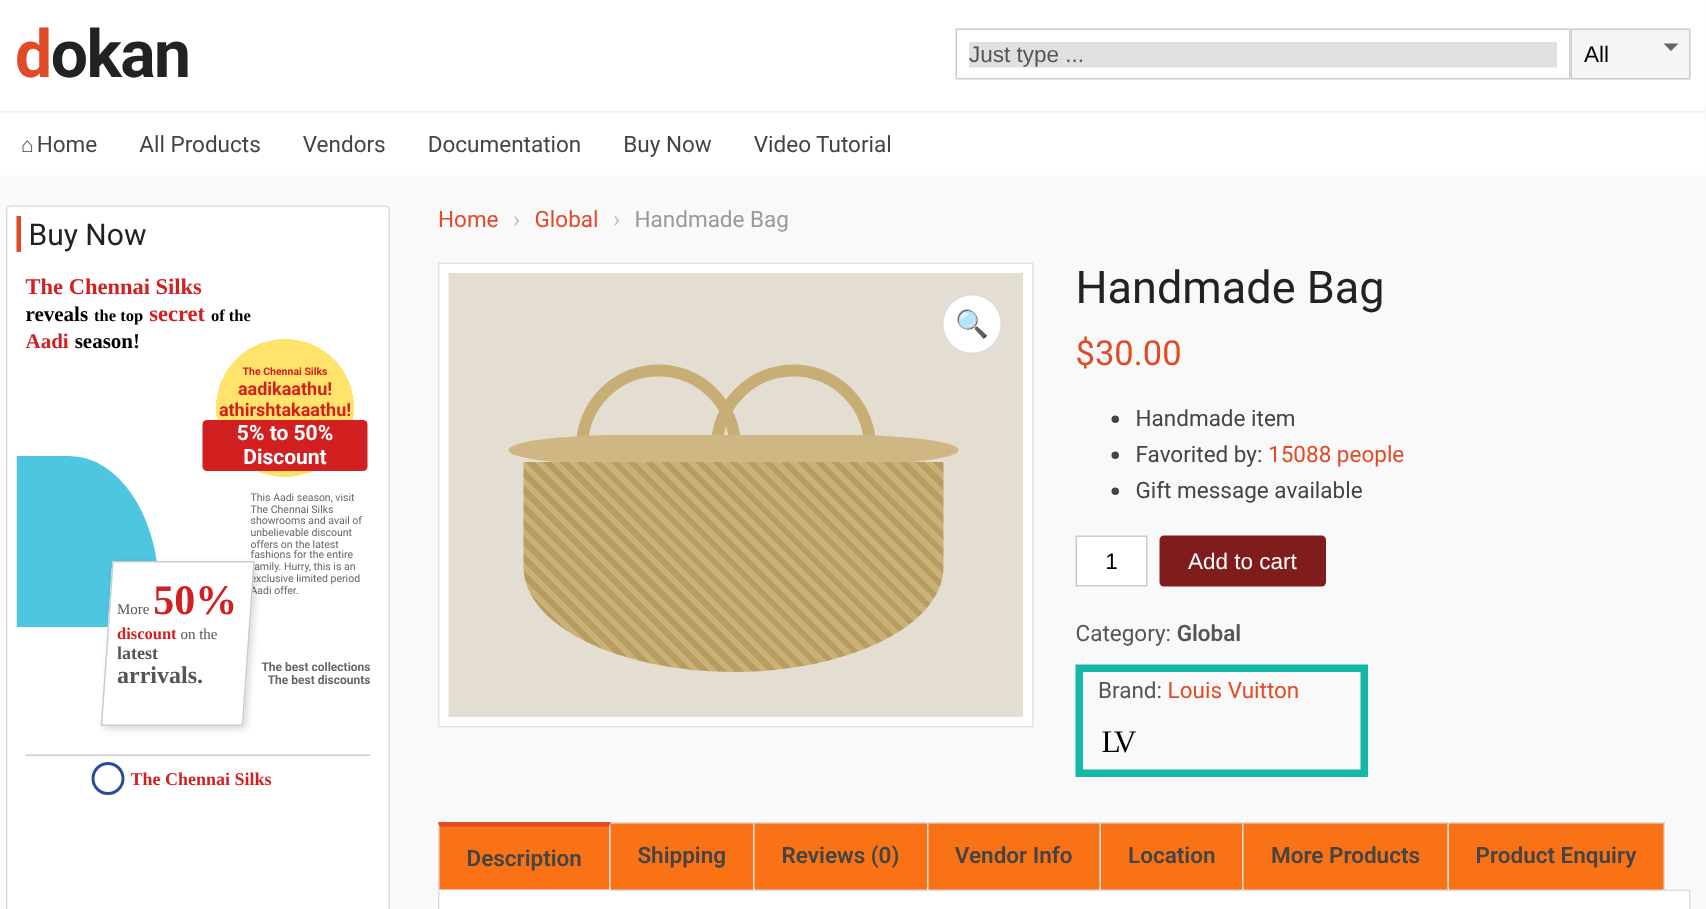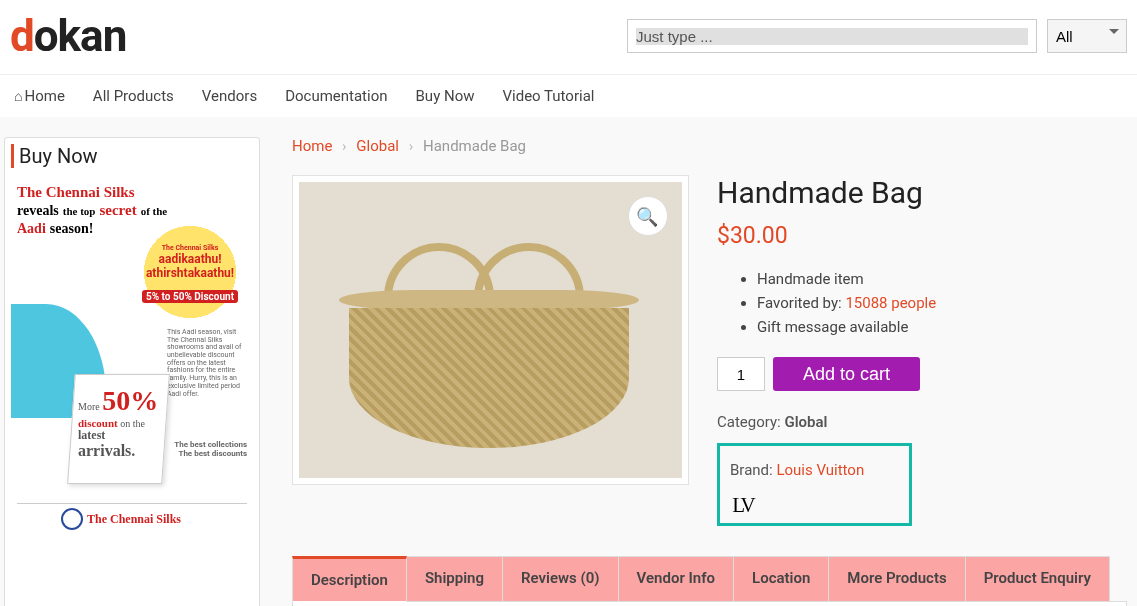--- a/index.html
+++ b/index.html
@@ -5,36 +5,36 @@
   * { box-sizing: border-box; margin: 0; padding: 0; }
   body { font-family: -apple-system, BlinkMacSystemFont, "Segoe UI", Roboto, sans-serif; background: #fafafa; color: #333; }
   .page { width: 1137px; margin: 0 auto; background: #fff; }
   .topbar { display: flex; align-items: center; padding: 10px 10px 12px; border-bottom: 1px solid #eee; gap: 28px; }
   .logo { font-size: 44px; font-weight: 700; letter-spacing: -1px; }
   .logo .d { color: #e24a27; }
   .logo .rest { color: #222; }
   .search-wrap { margin-left: auto; display: flex; }
   .search-input { width: 410px; height: 34px; border: 1px solid #ccc; padding: 0 8px; font-size: 15px; color: #666; background: #fff; }
   .search-input::placeholder { background: #e0e0e0; color: #555; }
-  .cat-select { height: 34px; margin-left: 10px; background: #f5f5f5; border: 1px solid #ccc; font-size: 15px; padding: 0 24px 0 8px; appearance: none; -webkit-appearance: none; position: relative; width: 80px;}
+  .cat-select { height: 34px; margin-left: 0; background: #f5f5f5; border: 1px solid #ccc; font-size: 15px; padding: 0 24px 0 8px; appearance: none; -webkit-appearance: none; position: relative; width: 80px;}
   .select-wrap { position: relative; }
   .select-wrap::after { content: ""; position: absolute; right: 8px; top: 10px; width: 0; height: 0; border-left: 5px solid transparent; border-right: 5px solid transparent; border-top: 5px solid #666;}
   .select-wrap::before { content: ""; position: absolute; right: 8px; bottom: 10px; width: 0; height: 0; border-left: 5px solid transparent; border-right: 5px solid transparent; border-bottom: 5px solid #666;}
   .navbar { display: flex; gap: 28px; padding: 12px 14px; font-size: 15px; color: #444; }
   .nav-item { cursor: pointer; }
   .nav-item .home-icon { font-size: 14px; margin-right: 2px; }
   .main { display: flex; padding: 20px 10px 0 4px; background: #f9f9f9; }
   .sidebar { width: 256px; flex-shrink: 0; border: 1px solid #ddd; border-radius: 3px; background: #fff; padding: 6px 6px 10px; }
   .sidebar-title { border-left: 3px solid #e24a27; padding-left: 5px; font-size: 20px; color: #222; margin-bottom: 6px; }
   .ad-box { position: relative; border: 0px solid #eee; background: #fff; height: 360px; overflow: hidden; }
   .ad-headline { padding: 10px 6px 2px; font-family: Georgia, serif; }
   .ad-headline .red { color: #d21f1f; font-weight: bold; font-size: 15px;}
   .ad-headline .blk { color: #000; font-weight: bold; font-size: 11px;}
   .ad-badge { position: absolute; right: 8px; top: 48px; width: 110px; height: 100px; background: radial-gradient(circle at center, #ffe36b 0 46px, transparent 46px); border-radius: 50%; text-align: center; font-size: 12px; color: #d21f1f; font-weight: bold; padding-top: 22px;}
-  .ad-badge .sub { background:#d21f1f; color:#fff; font-size:10px; padding:1px 4px; border-radius:3px; display:inline-block; margin-top:10px;}
+  .ad-badge .sub { background:#d21f1f; color:#fff; font-size:14px; padding:1px 4px; border-radius:3px; display:inline-block; margin-top:0;}
   .ad-woman { position: absolute; left: 0; bottom: 40px; width: 95px; height: 190px; background: linear-gradient(#4ec6e0 60%, #fff 60%); border-top-right-radius: 60px 90px; }
   .ad-bag-shape { position:absolute; left:60px; bottom:50px; width:95px; height:110px; background:#fff; border:1px solid #ccc; transform: skewX(-4deg); box-shadow: 2px 2px 5px rgba(0,0,0,.15);}
   .ad-bag-text { position:absolute; left:67px; bottom:74px; font-family: Georgia, serif; font-size:10px; color:#555; line-height:1.1;}
   .ad-bag-text .big {color:#d21f1f; font-size:28px; font-weight:bold;}
   .ad-small { position:absolute; right:6px; top:155px; width:80px; font-size:7px; color:#666; line-height:1.1;}
   .ad-rt { position:absolute; right:6px; bottom:76px; font-size:8px; color:#666; text-align:right;font-weight:bold;}
   .ad-footer { position:absolute; left:6px; right:6px; bottom:0; border-top:1px solid #ccc; padding:4px 0; display:flex; align-items:center; gap:4px;}
   .ad-footer .logo-circ { width:22px; height:22px; border:2px solid #2a4b9b; border-radius:50%;}
   .ad-footer .name { color:#d21f1f; font-family:Georgia,serif; font-weight:bold; font-size:12px;}
   .content { flex: 1 1 auto; padding-left: 32px; }
@@ -49,29 +49,29 @@
   .basket-handle { position:absolute; width:110px; height:110px; border:8px solid #c6ae74; border-radius:50%; bottom:125px; }
   .bh1 { left:85px; } .bh2 { left:175px; }
   .zoom-btn { position:absolute; top:20px; right:20px; width:40px; height:40px; border-radius:50%; background:#fff; border:1px solid #ddd; display:flex; align-items:center; justify-content:center; font-size:18px; cursor:pointer;}
   .details { flex: 1; }
   .prod-title { font-size: 30px; color: #222; font-weight: 400; margin-bottom: 12px; }
   .price { font-size: 23px; color: #e24a27; margin-bottom: 18px; }
   .feat-list { margin: 0 0 18px 40px; font-size: 15px; line-height: 1.6; color:#444;}
   .feat-list .link { color: #e24a27; text-align: right; }
   .cart-row { display: flex; gap: 8px; align-items: center; margin-bottom: 22px;}
   .qty-input { width: 48px; height: 34px; border: 1px solid #ccc; text-align: center; font-size: 15px; background:#fff;}
-  .add-cart-btn { background: #a21caf; color: #fff; border: none; height: 34px; padding: 0 30px; font-size: 18px; border-radius: 3px; cursor:pointer;}
+  .add-cart-btn { background: #7f1d1d; color: #fff; border: none; height: 34px; padding: 0 19px; font-size: 15px; border-radius: 3px; cursor:pointer;}
   .meta-cat { font-size: 15px; color: #555; margin-bottom: 12px;}
   .meta-cat b { font-weight: 600; }
-  .brand-box { border: 3px solid #14b8a6; padding: 14px 10px 4px; display:inline-block; min-width: 195px;}
+  .brand-box { border: 5px solid #14b8a6; padding: 2px 10px 4px; display:inline-block; min-width: 195px;}
   .brand-box .label { color:#555; font-size:15px;}
   .brand-box .val { color:#e24a27; font-size:15px;}
   .brand-logo { width:30px; height:30px; margin-top:10px; display:flex; align-items:center; justify-content:center;}
   .tabs { display: flex; margin-top: 30px; }
-  .tab { border: 1px solid #ddd; background:#fca5a5; padding: 12px 18px; font-size: 15px; font-weight:600; color:#444; cursor:pointer; margin-right:-1px;}
+  .tab { border: 1px solid #ddd; background:#f97316; padding: 12px 18px; font-size: 15px; font-weight:600; color:#444; cursor:pointer; margin-right:-1px;}
   .tab.active { border-top: 3px solid #e24a27; border-bottom-color:#fff; position:relative; z-index:2;}
   .tabs-panel { border: 1px solid #ddd; background:#fff; height:28px; margin-top:-1px;}
 </style>
 </head>
 <body>
 
 <div class="page">
   <div class="topbar">
     <div class="logo">
       <span class="d">d</span><span class="rest">okan</span>

